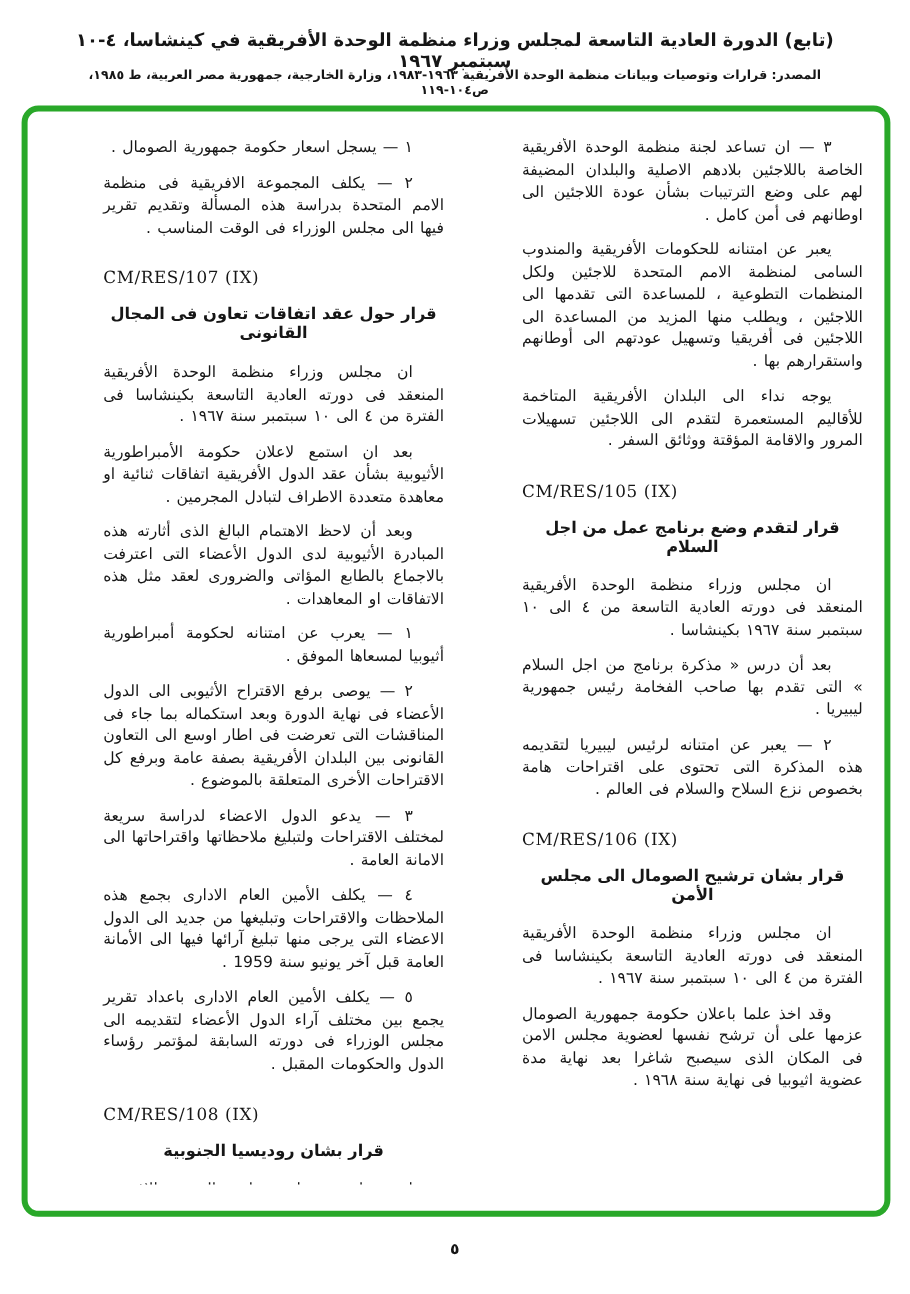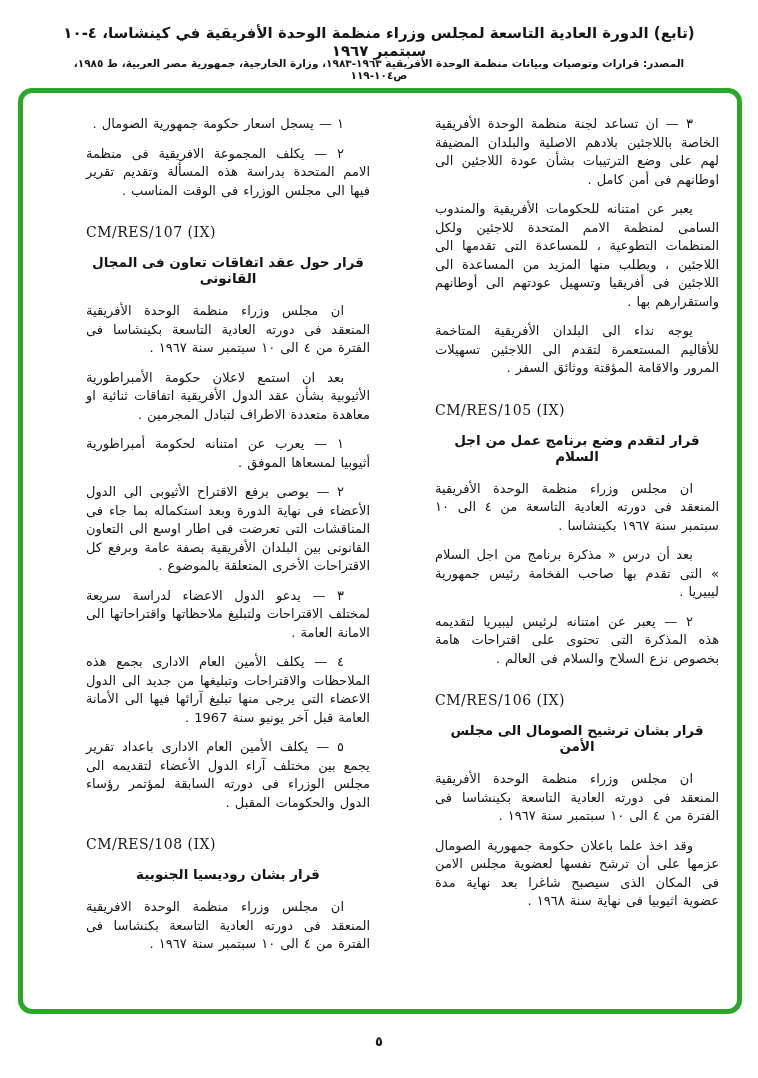--- a/index.html
+++ b/index.html
@@ -85,24 +85,25 @@
       <div class="para">وقد اخذ علما باعلان حكومة جمهورية الصومال عزمها على أن ترشح نفسها لعضوية مجلس الامن فى المكان الذى سيصبح شاغرا بعد نهاية مدة عضوية اثيوبيا فى نهاية سنة ١٩٦٨ .</div>
     </div>
 
     <div class="col">
       <div class="para">١ — يسجل اسعار حكومة جمهورية الصومال .</div>
       <div class="para">٢ — يكلف المجموعة الافريقية فى منظمة الامم المتحدة بدراسة هذه المسألة وتقديم تقرير فيها الى مجلس الوزراء فى الوقت المناسب .</div>
       <div class="ref">CM/RES/107 (IX)</div>
       <div class="rtitle">قرار حول عقد اتفاقات تعاون فى المجال القانونى</div>
       <div class="para">ان مجلس وزراء منظمة الوحدة الأفريقية المنعقد فى دورته العادية التاسعة بكينشاسا فى الفترة من ٤ الى ١٠ سبتمبر سنة ١٩٦٧ .</div>
       <div class="para">بعد ان استمع لاعلان حكومة الأمبراطورية الأثيوبية بشأن عقد الدول الأفريقية اتفاقات ثنائية او معاهدة متعددة الاطراف لتبادل المجرمين .</div>
+      <div class="para">وبعد أن لاحظ الاهتمام البالغ الذى أثارته هذه المبادرة الأثيوبية لدى الدول الأعضاء التى اعترفت بالاجماع بالطابع المؤاتى والضرورى لعقد مثل هذه الاتفاقات او المعاهدات .</div>
       <div class="para">١ — يعرب عن امتنانه لحكومة أمبراطورية أثيوبيا لمسعاها الموفق .</div>
       <div class="para">٢ — يوصى برفع الاقتراح الأثيوبى الى الدول الأعضاء فى نهاية الدورة وبعد استكماله بما جاء فى المناقشات التى تعرضت فى اطار اوسع الى التعاون القانونى بين البلدان الأفريقية بصفة عامة وبرفع كل الاقتراحات الأخرى المتعلقة بالموضوع .</div>
       <div class="para">٣ — يدعو الدول الاعضاء لدراسة سريعة لمختلف الاقتراحات ولتبليغ ملاحظاتها واقتراحاتها الى الامانة العامة .</div>
-      <div class="para">٤ — يكلف الأمين العام الادارى بجمع هذه الملاحظات والاقتراحات وتبليغها من جديد الى الدول الاعضاء التى يرجى منها تبليغ آرائها فيها الى الأمانة العامة قبل آخر يونيو سنة 1967 .</div>
+      <div class="para">٤ — يكلف الأمين العام الادارى بجمع هذه الملاحظات والاقتراحات وتبليغها من جديد الى الدول الاعضاء التى يرجى منها تبليغ آرائها فيها الى الأمانة العامة قبل آخر يونيو سنة 1959 .</div>
       <div class="para">٥ — يكلف الأمين العام الادارى باعداد تقرير يجمع بين مختلف آراء الدول الأعضاء لتقديمه الى مجلس الوزراء فى دورته السابقة لمؤتمر رؤساء الدول والحكومات المقبل .</div>
       <div class="ref">CM/RES/108 (IX)</div>
       <div class="rtitle">قرار بشان روديسيا الجنوبية</div>
       <div class="para">ان مجلس وزراء منظمة الوحدة الافريقية المنعقد فى دورته العادية التاسعة بكنشاسا فى الفترة من ٤ الى ١٠ سبتمبر سنة ١٩٦٧ .</div>
     </div>
 
   </div>
 </div>
 
 <div class="pagenum">٥</div>

